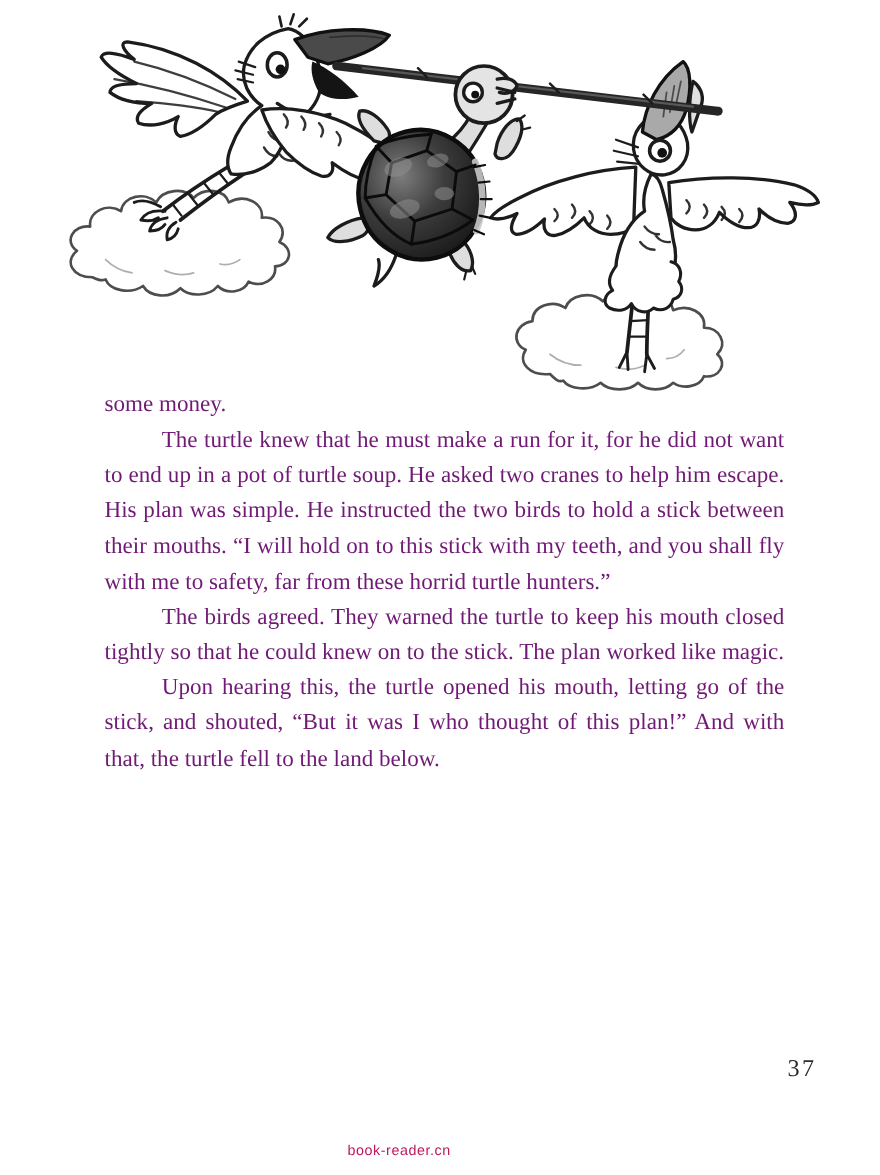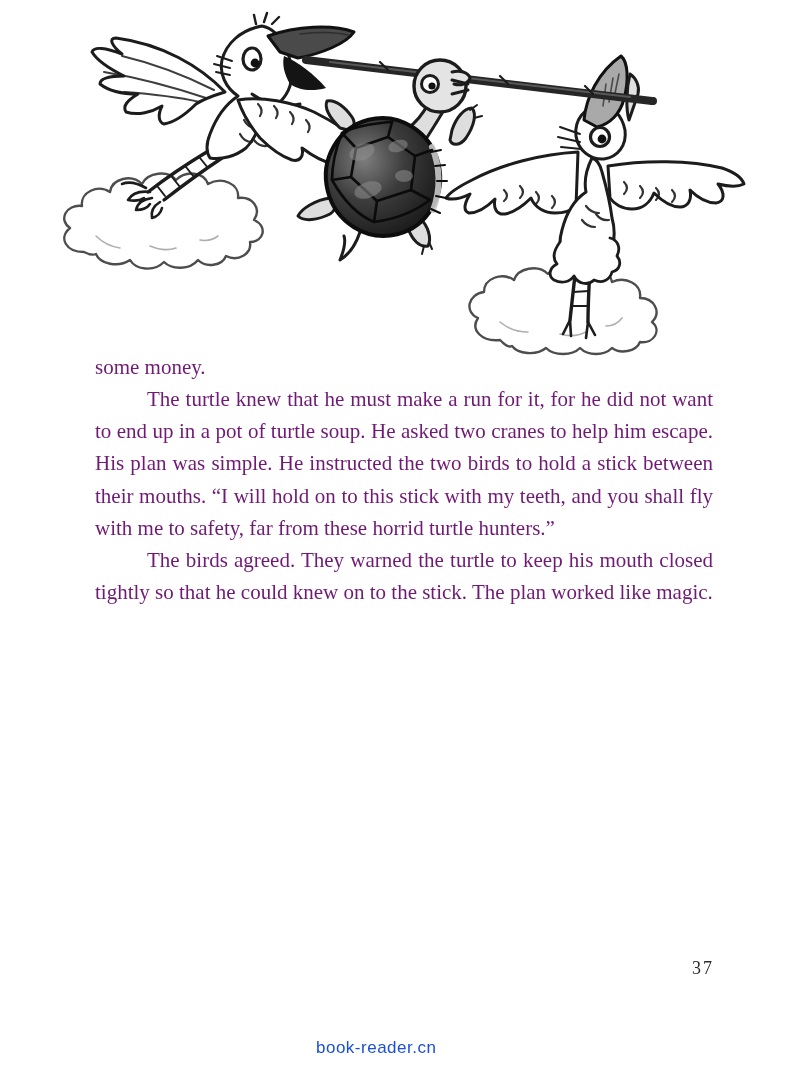--- a/index.html
+++ b/index.html
@@ -15,27 +15,27 @@
     position:absolute;left:0;top:0;width:800px;height:360px;
   }
   .text-block{
     position:absolute;left:95px;top:333px;width:618px;
     font-size:21px;line-height:32.15px;
     text-align:justify;color:#701a75;margin-top:18px;
   }
   .text-block p{margin:0;text-indent:52px;}
   .text-block p.noindent{text-indent:0;}
   .page-number{
-    position:absolute;left:692px;top:958px;
-    font-size:18px;color:#2b2b2b;letter-spacing:2px;
+    position:absolute;left:716px;top:958px;
+    font-size:22px;color:#2b2b2b;letter-spacing:2px;
   }
   .watermark{
     position:absolute;left:316px;top:1038px;
     font-family:"Liberation Sans","DejaVu Sans",sans-serif;
-    font-size:17px;color:#1d4ed8;letter-spacing:0.5px;
+    font-size:13px;color:#be185d;letter-spacing:0.5px;
   }
 </style>
 </head>
 <body>
 
 <div class="page">
 
   <svg class="illustration" viewBox="0 0 800 360" xmlns="http://www.w3.org/2000/svg" aria-label="Two cartoon cranes fly while holding a stick in their beaks; a turtle hangs from the middle of the stick by its mouth, with puffs of cloud below each bird.">
     <defs>
       <radialGradient id="shellG" cx="38%" cy="32%" r="78%">
@@ -137,19 +137,20 @@
         <circle cx="432" cy="86" r="3.6" fill="#111" stroke="none"></circle>
       </g>
 
     </g>
   </svg>
 
   <div class="text-block">
     <p class="noindent">some money.</p>
     <p>The turtle knew that he must make a run for it, for he did not want to end up in a pot of turtle soup. He asked two cranes to help him escape. His plan was simple. He instructed the two birds to hold a stick between their mouths. “I will hold on to this stick with my teeth, and you shall fly with me to safety, far from these horrid turtle hunters.”</p>
     <p>The birds agreed. They warned the turtle to keep his mouth closed tightly so that he could knew on to the stick. The plan worked like magic.</p>
+    <p>Upon hearing this, the turtle opened his mouth, letting go of the stick, and shouted, “But it was I who thought of this plan!” And with that, the turtle fell to the land below.</p>
   </div>
 
   <div class="page-number">37</div>
 
   <div class="watermark">book-reader.cn</div>
 
 </div>
 
 </body></html>

